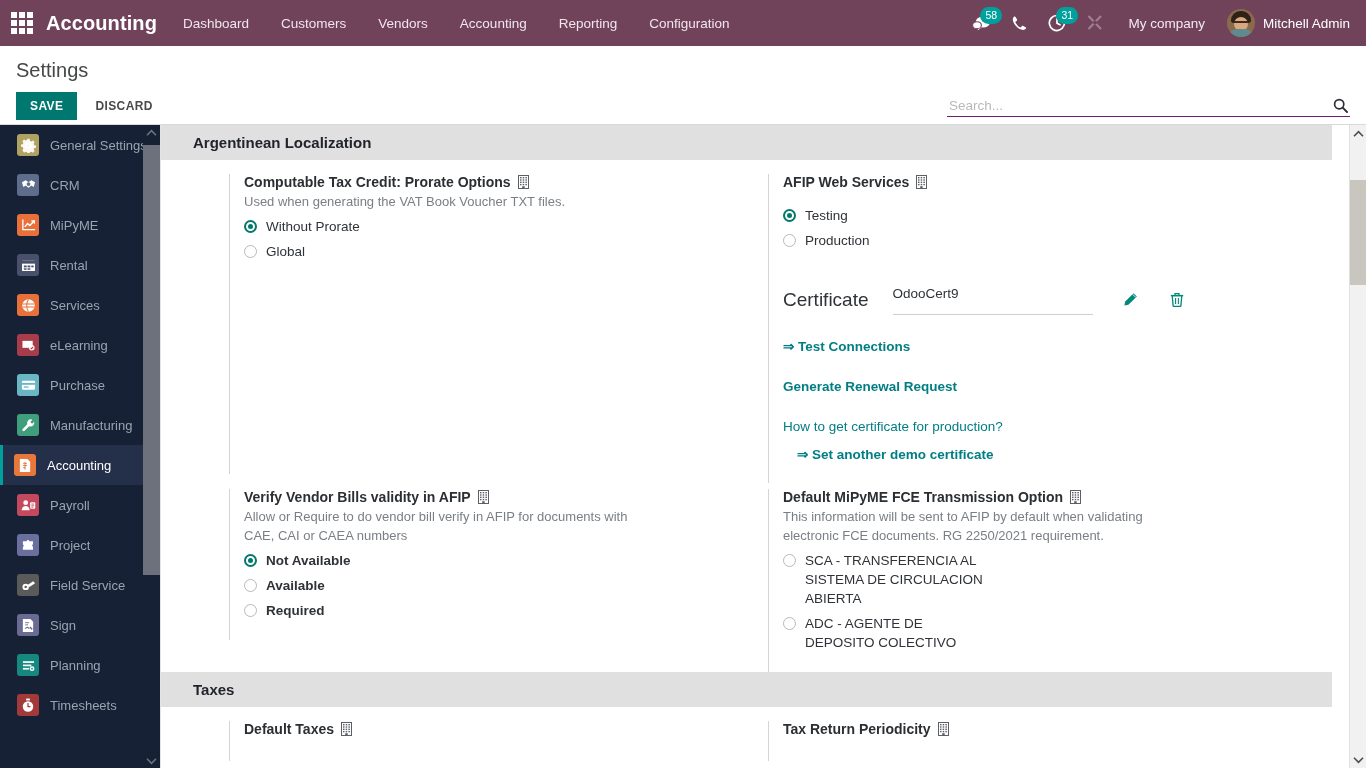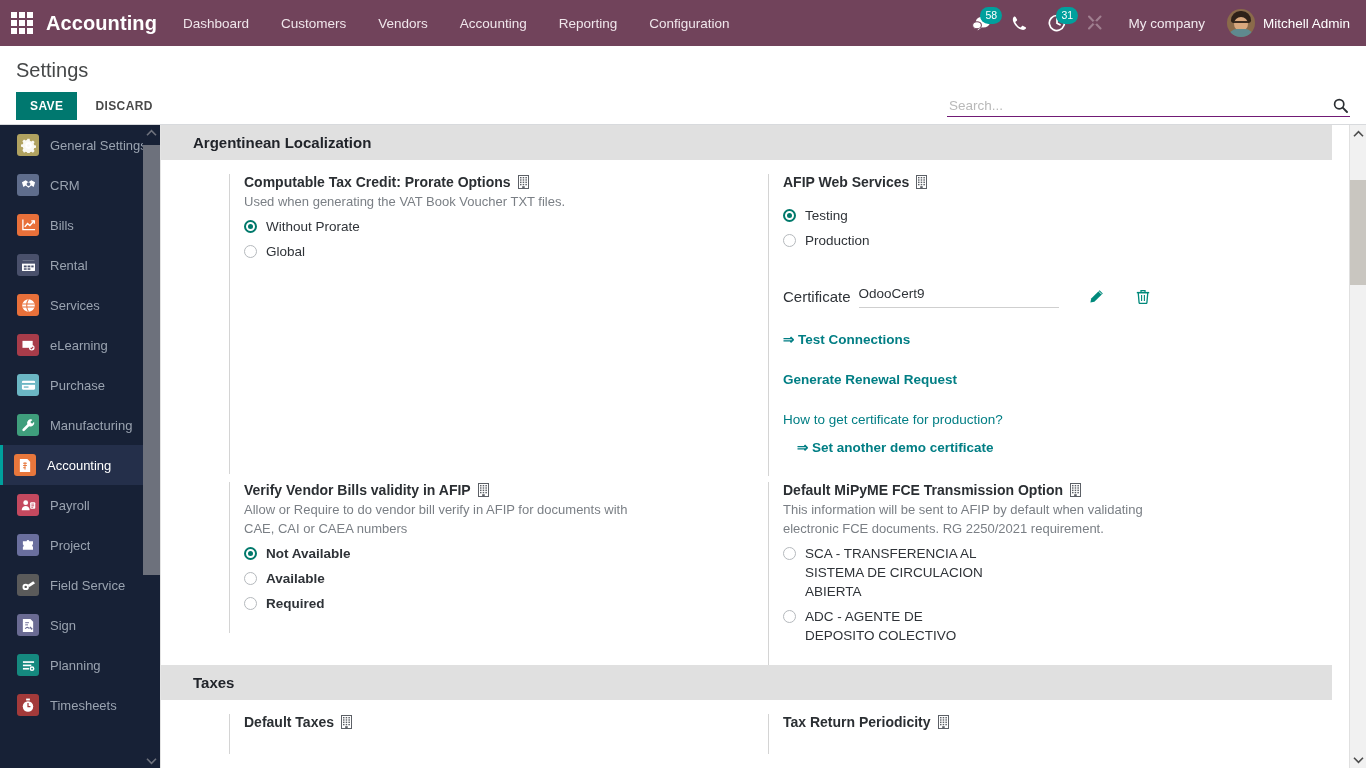--- a/index.html
+++ b/index.html
@@ -333,25 +333,25 @@
     line-height: 19px;
   }
   .radio-label.bold { font-weight: bold; }
 
   .cert-row {
     display: flex;
     align-items: center;
     margin-top: 34px;
     gap: 0;
   }
-  .cert-label { font-size: 15px; color: #2f3338; margin-right: 8px; white-space: nowrap; }
+  .cert-label { font-size: 19px; color: #2f3338; margin-right: 24px; white-space: nowrap; }
   .cert-value-wrap {
     border-bottom: 1px solid #cfcfcf;
     width: 200px;
-    padding-bottom: 5px;
+    padding-bottom: 12px;
   }
   .cert-value { font-size: 13.5px; color: #2f3338; }
   .icon-btn {
     background: none; border: none; cursor: pointer;
     padding: 0 6px; display: inline-flex; align-items: center;
   }
   .cert-actions { display: flex; align-items: center; margin-left: 24px; gap: 20px; }
 
   .link-line { margin-top: 22px; }
   .link {
@@ -503,21 +503,21 @@
       </div>
 
       <div class="sb-item">
         <span class="sb-icon" style="background:#e8703a">
           <svg width="15" height="14" viewBox="0 0 16 14">
               <path d="M2 1 v11 h13" stroke="#fff" stroke-width="1.4" fill="none"></path>
               <path d="M4 9 L7 5.5 L9.5 7.5 L14 2.5" stroke="#fff" stroke-width="1.6" fill="none"></path>
               <path d="M11 2.5 h3.2 v3.2" stroke="#fff" stroke-width="1.4" fill="none"></path>
             </svg>
         </span>
-        <span class="sb-label">Bills</span>
+        <span class="sb-label">MiPyME</span>
       </div>
 
       <div class="sb-item">
         <span class="sb-icon" style="background:#49506b">
           <svg width="15" height="13" viewBox="0 0 16 14">
               <rect x="1" y="2" width="14" height="11" rx="1" fill="#fff"></rect>
               <rect x="1" y="2" width="14" height="3" fill="#49506b"></rect>
               <rect x="3" y="7" width="3" height="2" fill="#49506b"></rect>
               <rect x="7" y="7" width="3" height="2" fill="#49506b"></rect>
               <rect x="11" y="7" width="2.5" height="2" fill="#49506b"></rect>

